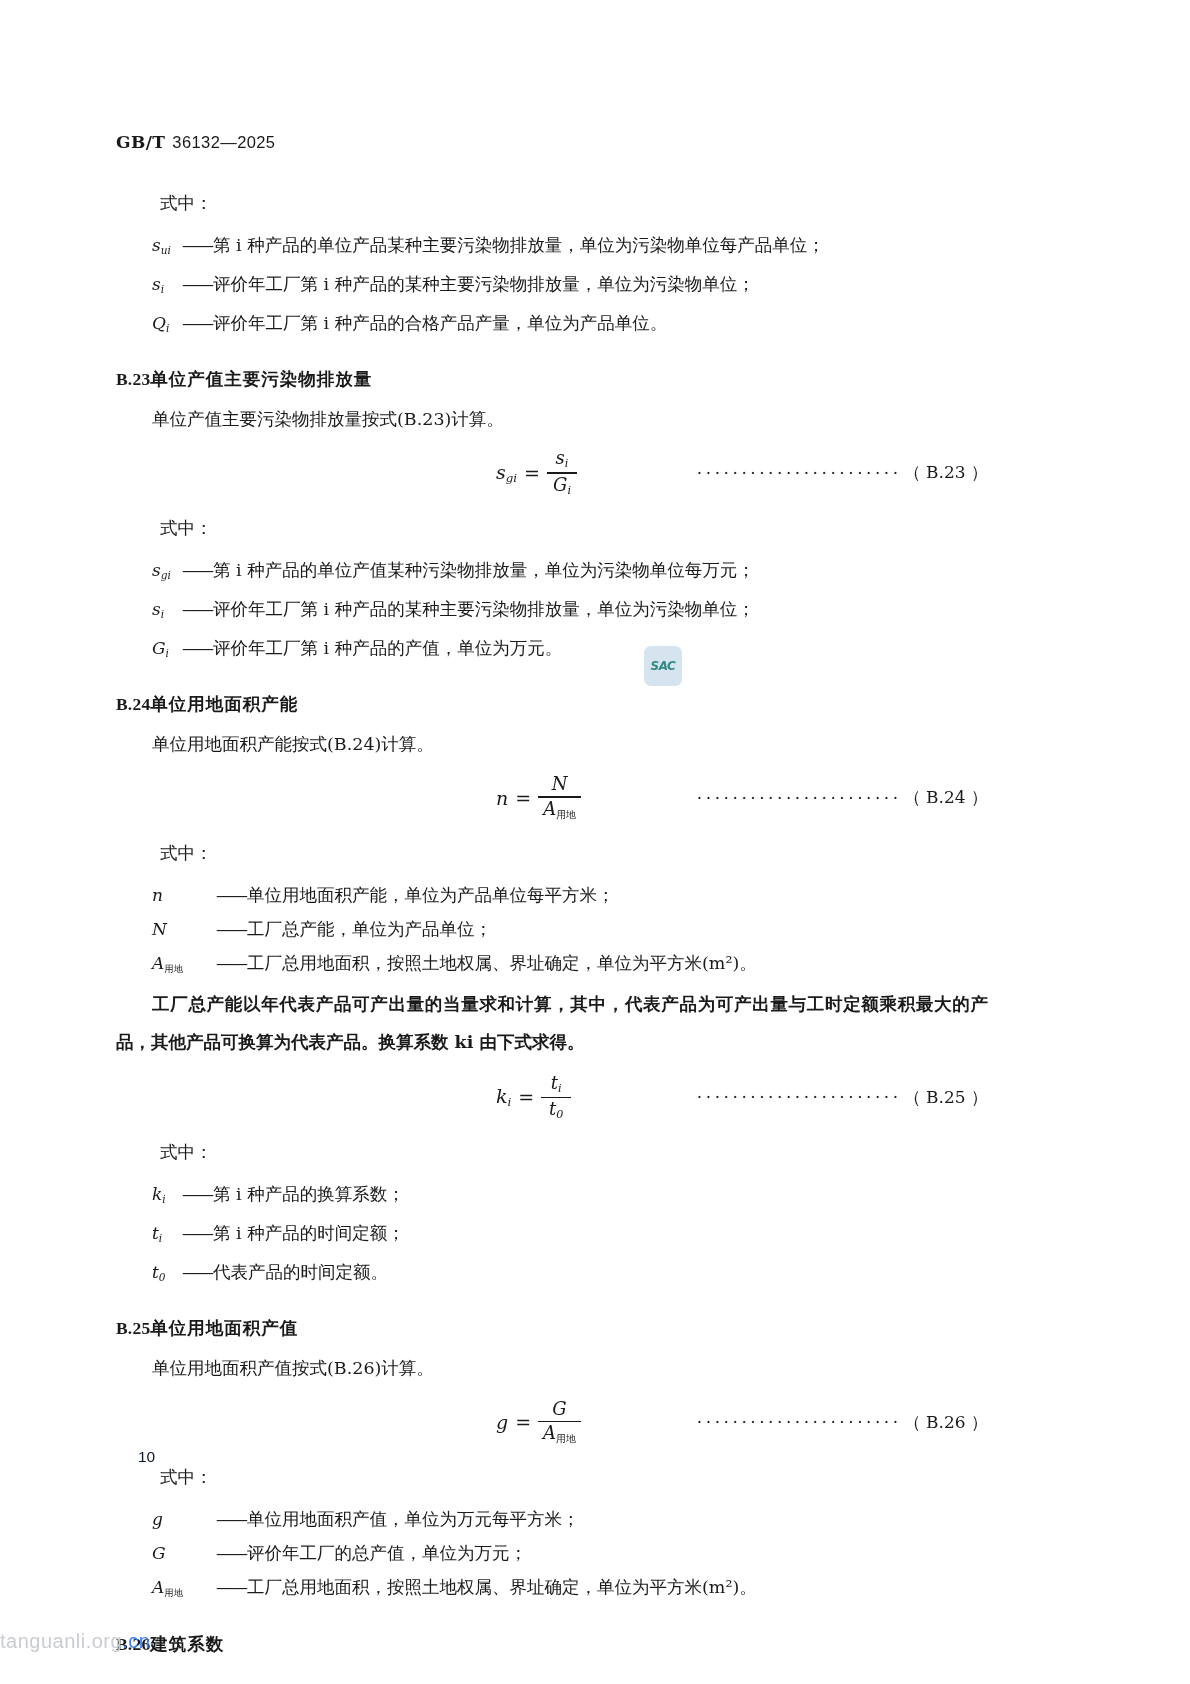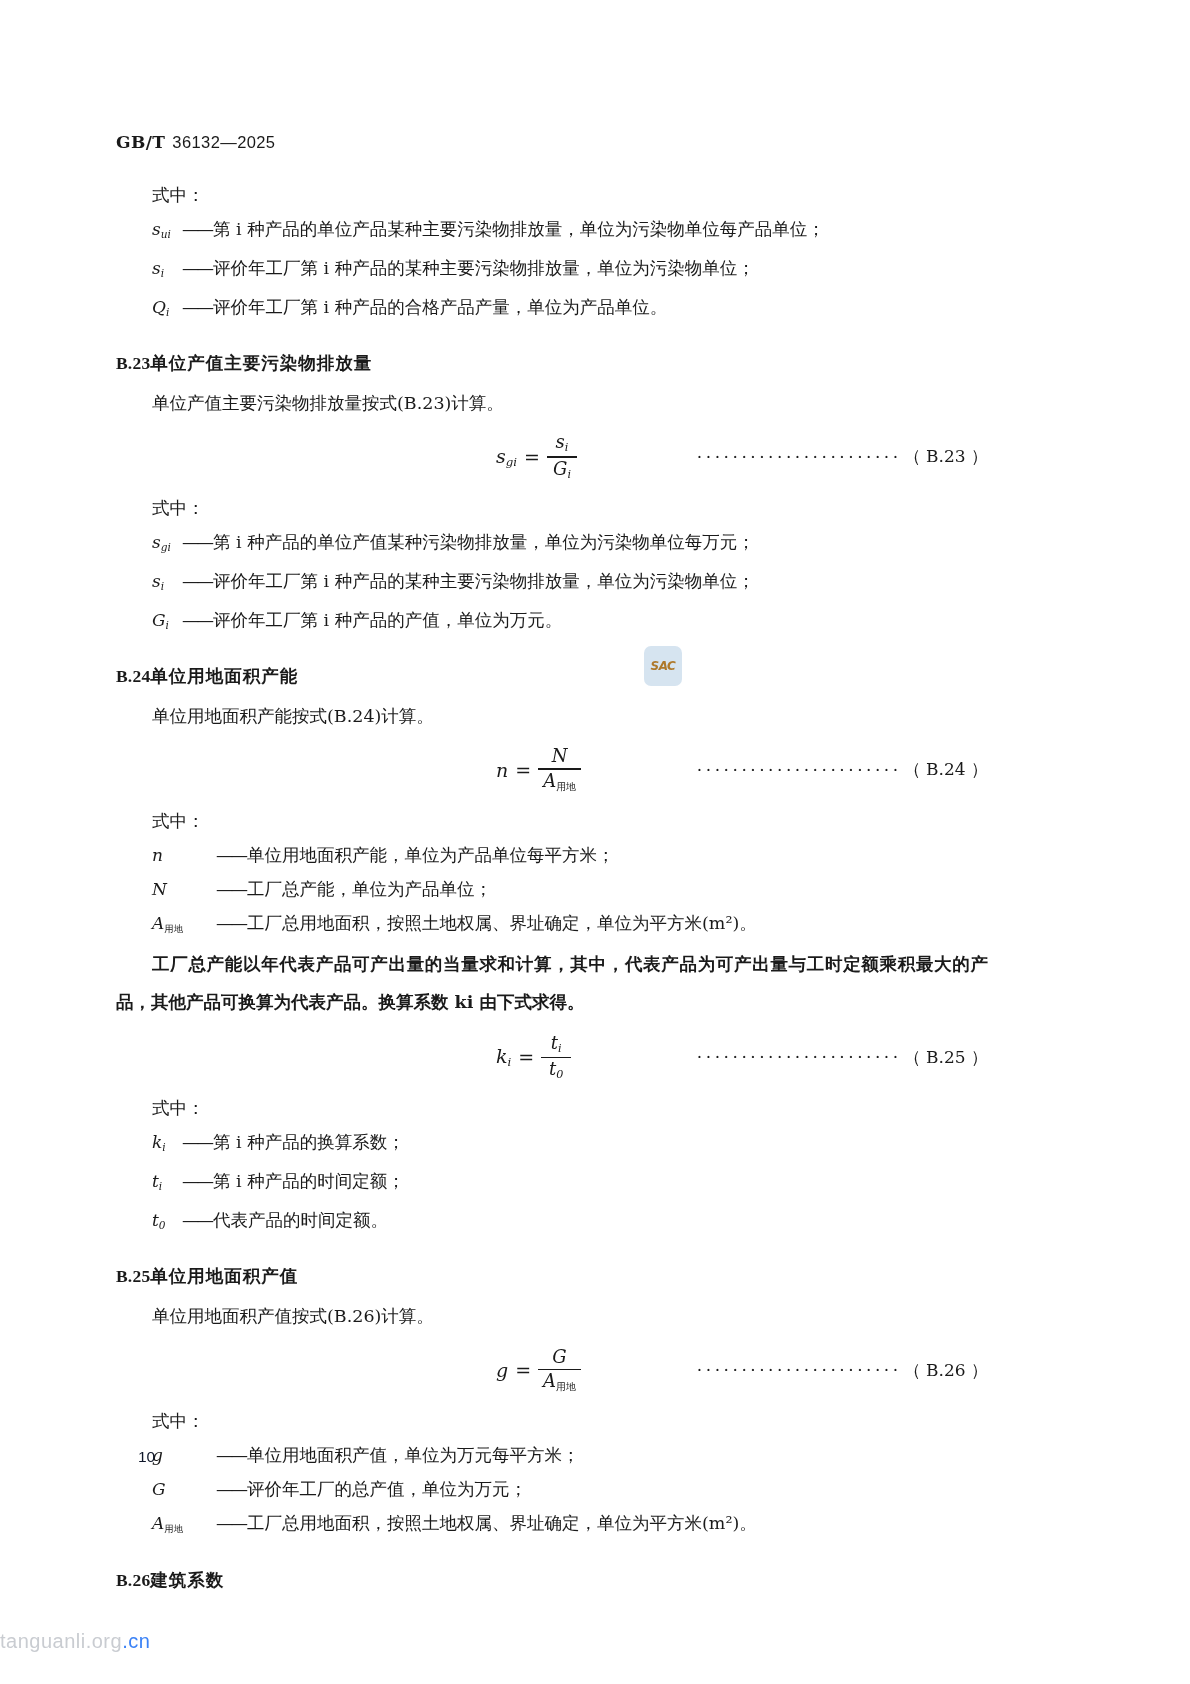--- a/index.html
+++ b/index.html
@@ -87,21 +87,21 @@
   .sec-head .title {
     font-family: "DejaVu Sans", "Liberation Sans", sans-serif;
     font-weight: bold;
     letter-spacing: 1px;
   }
   
   .shizhong {
     padding-left: 36px;
     font-size: 17.5px;
     line-height: 34px;
-    margin: 0;
+    margin: 8px;
   }
   
   .deflist {
     margin: 0;
     padding: 0;
   }
   .defrow {
     display: flex;
     align-items: baseline;
     line-height: 34px;
@@ -216,21 +216,21 @@
     height: 40px;
     background: #cfe0ee;
     border-radius: 7px;
     display: flex;
     align-items: center;
     justify-content: center;
     font-family: "DejaVu Sans", "Liberation Sans", sans-serif;
     font-size: 12px;
     font-weight: bold;
     font-style: italic;
-    color: #a16207;
+    color: #0f766e;
     letter-spacing: -0.5px;
     opacity: 0.85;
   }
   
   .page-number {
     position: absolute;
     left: 138px;
     top: 1448px;
     font-family: "Liberation Sans", sans-serif;
     font-size: 15.5px;

